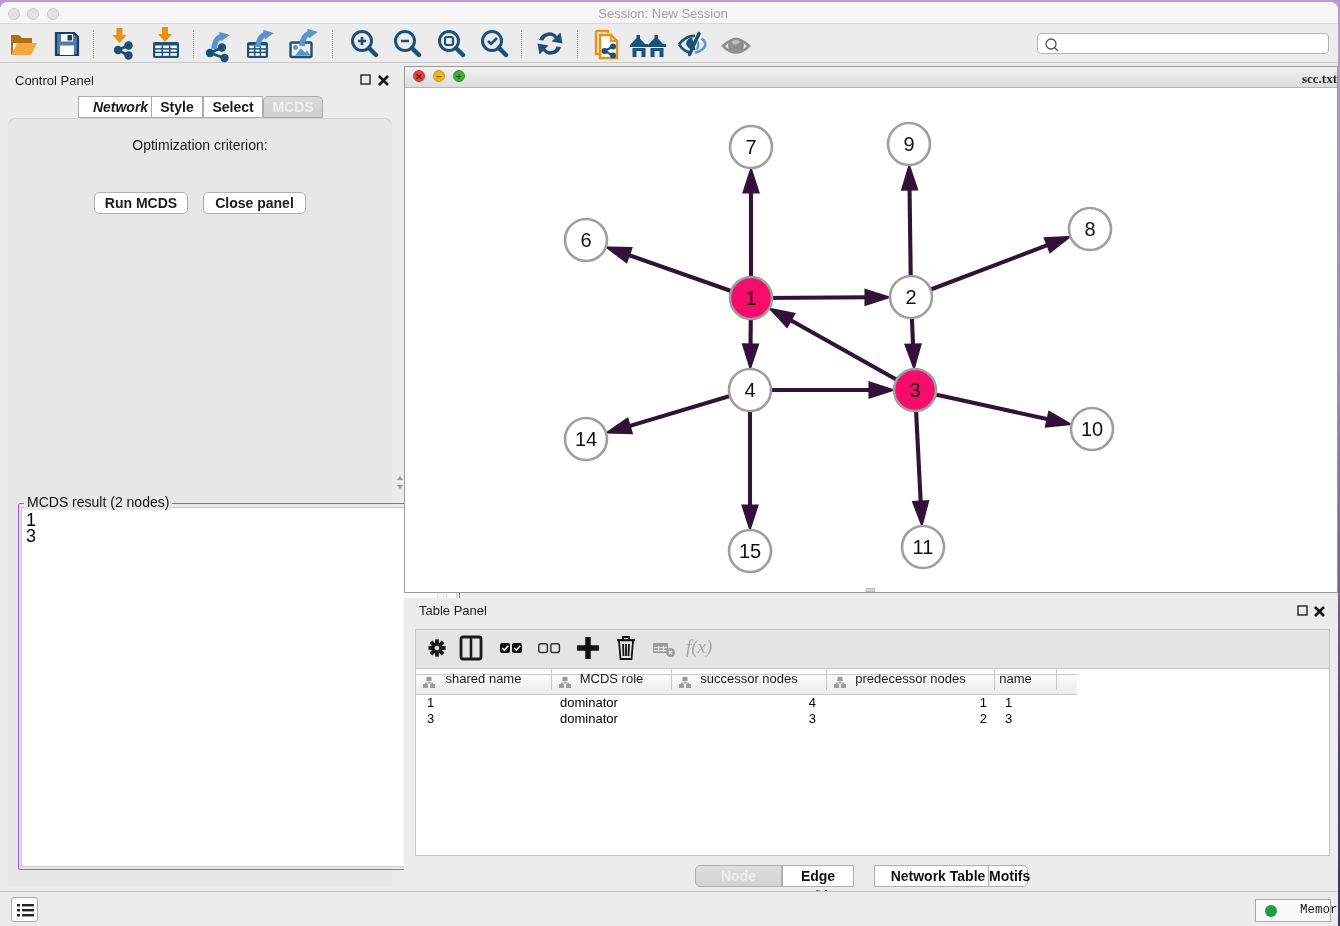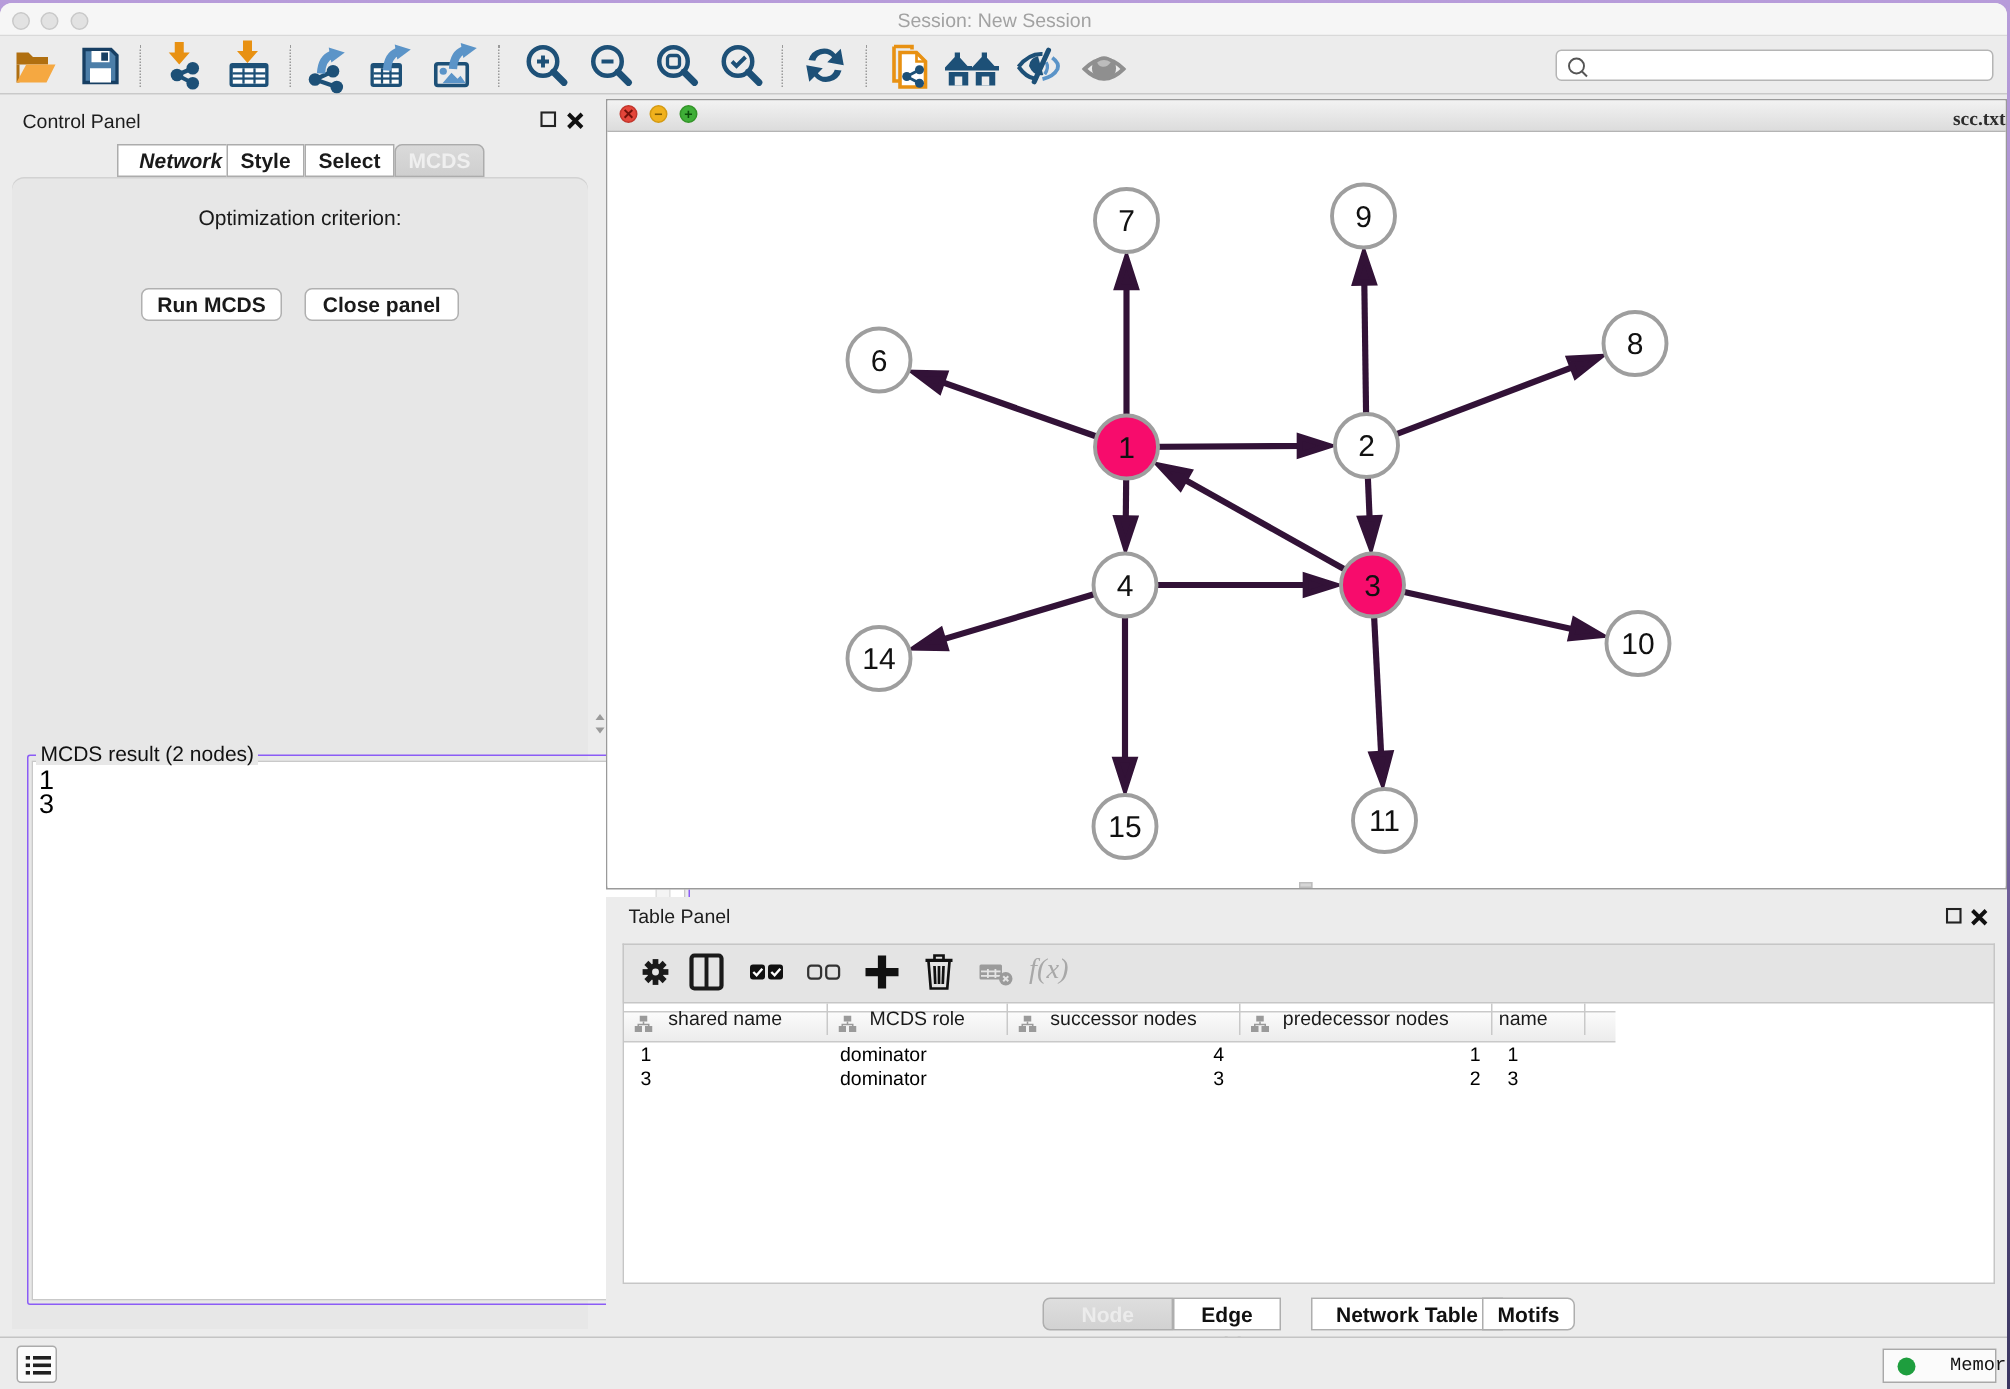--- a/index.html
+++ b/index.html
@@ -419,21 +419,21 @@
           <div class="cell" style="left:144px;">dominator</div>
           <div class="cell" style="left:256px;width:144px;text-align:right;">3</div>
           <div class="cell" style="left:411px;width:160px;text-align:right;">2</div>
           <div class="cell" style="left:589px;">3</div>
         </div>
     </div>
     <div class="btabs">
       <div class="btab" style="left:0; width:87px; background:linear-gradient(180deg,#dedede,#d2d2d2); color:#ececec; border-radius:5px 0 0 5px;">Node Memory</div>
       <div class="btab" style="left:87px; width:72px;">Edge Table</div>
       <div class="btab" style="left:179px; width:128px;">Network Table</div>
-      <div class="btab" style="left:293px; width:62px; border-radius:0 5px 5px 0;text-align:center;">Motifs</div>
+      <div class="btab" style="left:293px; width:40px; border-radius:0 5px 5px 0;text-align:center;">Motifs</div>
     </div>
   </div>
   <div class="statusbar">
     <div class="sbtnL">
         <svg width="17" height="15" style="position:absolute;left:5px;top:5px">
           <g fill="#222">
             <rect x="0" y="1" width="3" height="2.4"></rect>
             <rect x="5" y="1" width="12" height="2.4"></rect>
             <rect x="0" y="6" width="3" height="2.4"></rect>
             <rect x="5" y="6" width="12" height="2.4"></rect>

